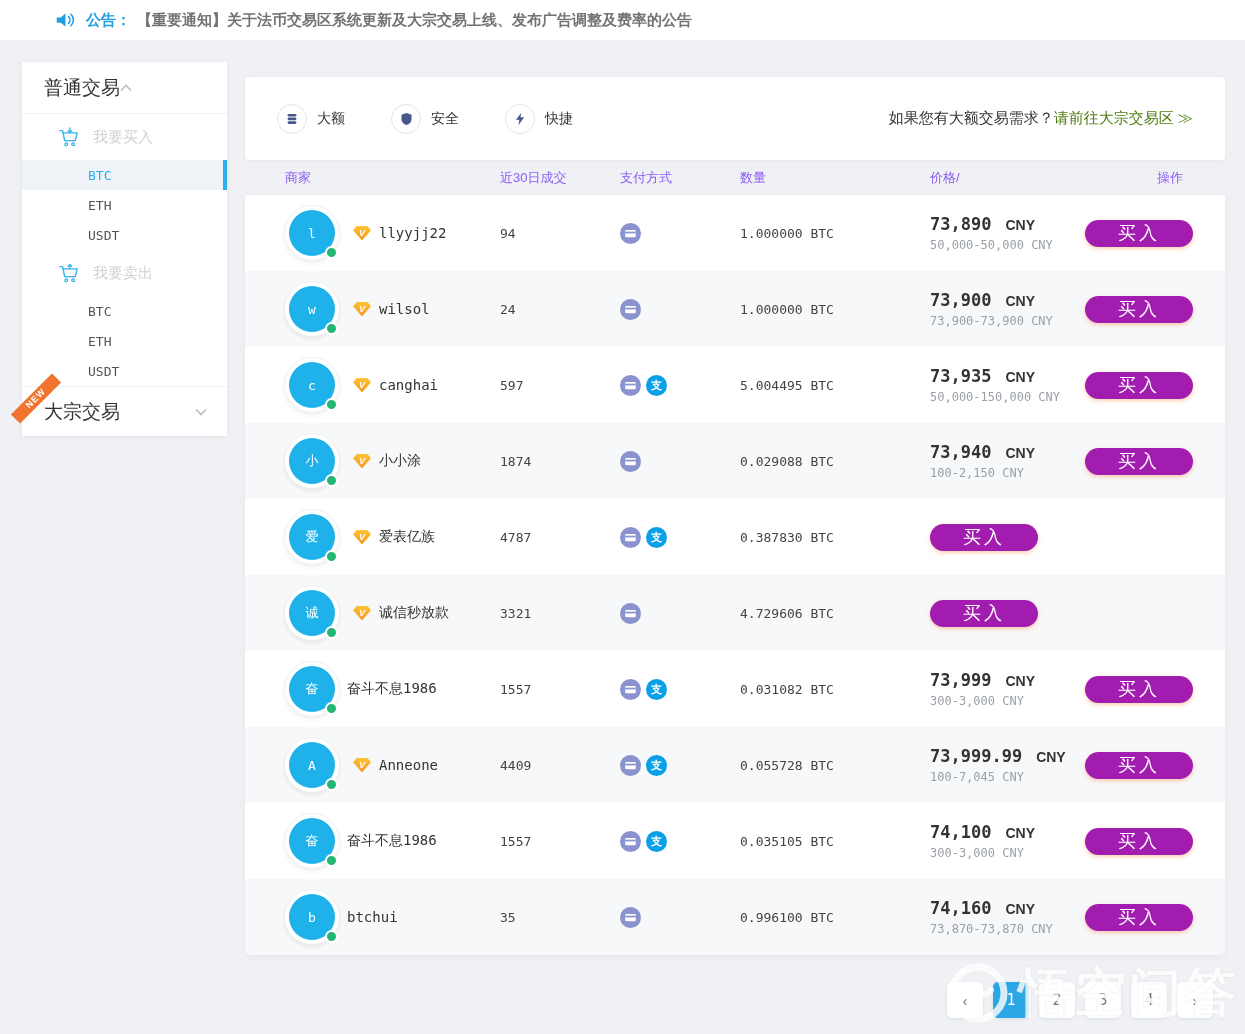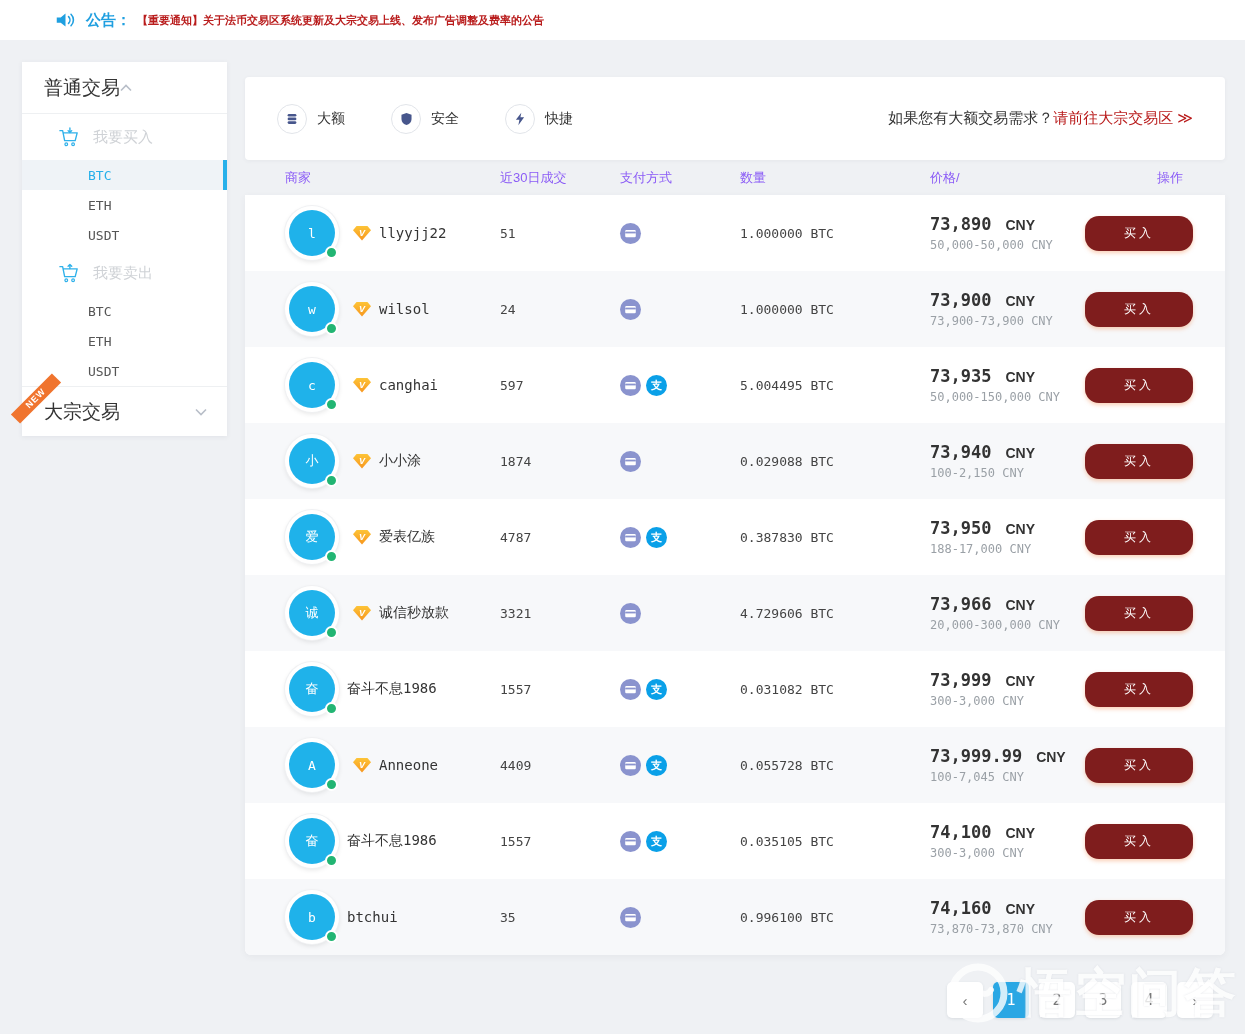--- a/index.html
+++ b/index.html
@@ -13,21 +13,21 @@
   }
   .mono { font-family:"DejaVu Sans Mono", monospace; }
 
   
   .announce {
     position:absolute; top:0; left:0; width:1245px; height:40px;
     background:#fff; display:flex; align-items:center; padding-left:55px;
   }
   .announce .spk { display:flex; align-items:center; margin-right:10px; }
   .announce .lbl { color:#1f9fe0; font-size:15px; font-weight:bold; margin-right:6px; }
-  .announce .txt { color:#b91c1c; font-size:11px; font-weight:bold; cursor:pointer; }
+  .announce .txt { color:#737373; font-size:15px; font-weight:bold; cursor:pointer; }
 
   
   .sidebar {
     position:absolute; left:22px; top:62px; width:205px;
     background:#fff; box-shadow:0 1px 5px rgba(60,70,90,.08);
   }
   .sb-title {
     height:52px; display:flex; align-items:center; 
     padding:0 20px 0 22px; font-size:19px; color:#333; border-bottom:1px solid #eef0f2;
     cursor:pointer;
@@ -61,21 +61,21 @@
     background:#fff; border-radius:4px; box-shadow:0 1px 4px rgba(60,70,90,.06);
     display:flex; align-items:center; padding:0 32px;
   }
   .feature { display:flex; align-items:center; gap:10px; margin-right:46px; }
   .feature .fi {
     width:30px; height:30px; border:1px solid #e2e5ea; border-radius:50%;
     display:flex; align-items:center; justify-content:center; background:#fff;
   }
   .feature .fl { font-size:14px; color:#333; }
   .promo { margin-left:auto; font-size:15px; color:#333; }
-  .promo .plink { color:#b91c1c; cursor:pointer;font-family:Liberation Mono, monospace; }
+  .promo .plink { color:#4d7c0f; cursor:pointer; }
 
   
   .thead {
     position:absolute; left:245px; top:148px; width:980px; height:60px;
     display:grid; grid-template-columns:215px 120px 120px 190px 155px 140px;
     align-items:center; padding-left:40px; font-size:13px; color:#8b5cf6;
   }
   .thead .h-action { padding-left:72px; }
   .tbody {
     position:absolute; left:245px; top:195px; width:980px;
@@ -118,22 +118,22 @@
     display:flex; align-items:center; justify-content:center;
   }
   .pay.bank { background:#8a93ce; }
   .pay.alipay { background:#0aa0e8; color:#fff; font-size:11px; font-weight:bold; }
   .amt { font-size:13px; color:#444; }
   .pricebox { line-height:1; }
   .pnum { font-size:17px; font-weight:bold; color:#333; }
   .pcur { font-size:14px; font-weight:bold; color:#333; margin-left:14px; }
   .plimit { margin-top:6px; font-size:12px; color:#9aa0a6; }
   .buybtn {
-    width:108px; height:35px; border:none; border-radius:14px;
-    background:#7f1d1d; color:#fff; font-size:12px; letter-spacing:3px;
+    width:108px; height:27px; border:none; border-radius:14px;
+    background:#a21caf; color:#fff; font-size:18px; letter-spacing:3px;
     cursor:pointer; box-shadow:0 2px 4px rgba(240,117,47,.35);
     font-family:"Liberation Sans", sans-serif;
   }
 
   
   .pager {
     position:absolute; left:245px; top:982px; width:968px;
     display:flex; justify-content:flex-end; gap:10px;
   }
   .pbtn {
@@ -255,21 +255,21 @@
 <div class="tbody" id="rows">
   <div class="trow">
     <div class="merchant">
       <span class="avatar">
         <span class="disc mono">l</span>
         <span class="dot"></span>
       </span>
       <span class="vip">V</span>
       <span class="mname mono">llyyjj22</span>
     </div>
-    <span class="trades mono">51</span>
+    <span class="trades mono">94</span>
     <span class="pays">
       <span class="pay bank">
         <svg width="13" height="13" viewBox="0 0 14 14">
             <rect x="1.3" y="3.2" width="11.4" height="7.8" rx="1.3" fill="#fff"></rect>
             <rect x="1.3" y="5" width="11.4" height="1.9" fill="#8a93ce"></rect>
           </svg>
       </span>
 
     </span>
     <span class="amt mono">1.000000 BTC</span>
@@ -382,24 +382,20 @@
     <span class="pays">
       <span class="pay bank">
         <svg width="13" height="13" viewBox="0 0 14 14">
             <rect x="1.3" y="3.2" width="11.4" height="7.8" rx="1.3" fill="#fff"></rect>
             <rect x="1.3" y="5" width="11.4" height="1.9" fill="#8a93ce"></rect>
           </svg>
       </span>
       <span class="pay alipay">支</span>
     </span>
     <span class="amt mono">0.387830 BTC</span>
-    <span class="pricebox">
-      <span class="pnum mono">73,950</span><span class="pcur">CNY</span>
-      <div class="plimit mono">188-17,000 CNY</div>
-    </span>
     <span>
       <button class="buybtn">买入</button>
     </span>
   </div>
 
   <div class="trow">
     <div class="merchant">
       <span class="avatar">
         <span class="disc mono">诚</span>
         <span class="dot"></span>
@@ -411,24 +407,20 @@
     <span class="pays">
       <span class="pay bank">
         <svg width="13" height="13" viewBox="0 0 14 14">
             <rect x="1.3" y="3.2" width="11.4" height="7.8" rx="1.3" fill="#fff"></rect>
             <rect x="1.3" y="5" width="11.4" height="1.9" fill="#8a93ce"></rect>
           </svg>
       </span>
 
     </span>
     <span class="amt mono">4.729606 BTC</span>
-    <span class="pricebox">
-      <span class="pnum mono">73,966</span><span class="pcur">CNY</span>
-      <div class="plimit mono">20,000-300,000 CNY</div>
-    </span>
     <span>
       <button class="buybtn">买入</button>
     </span>
   </div>
 
   <div class="trow">
     <div class="merchant">
       <span class="avatar">
         <span class="disc mono">奋</span>
         <span class="dot"></span>

